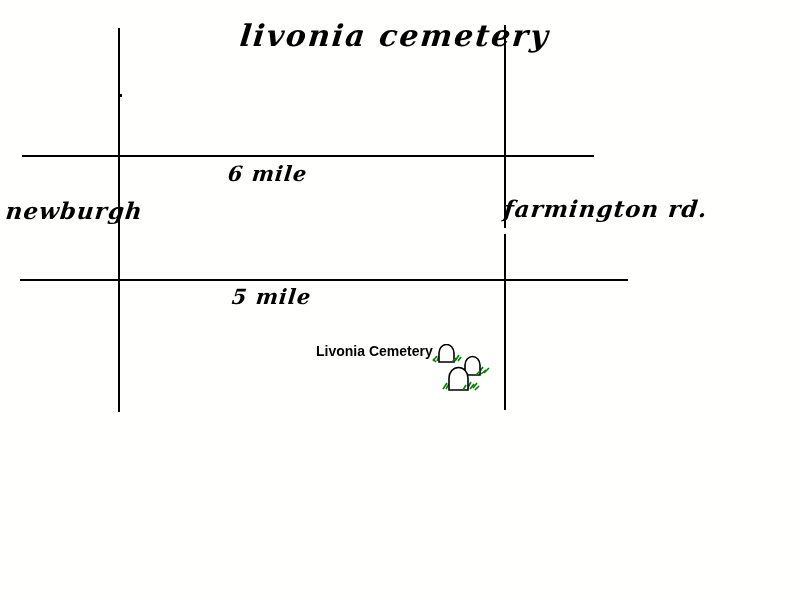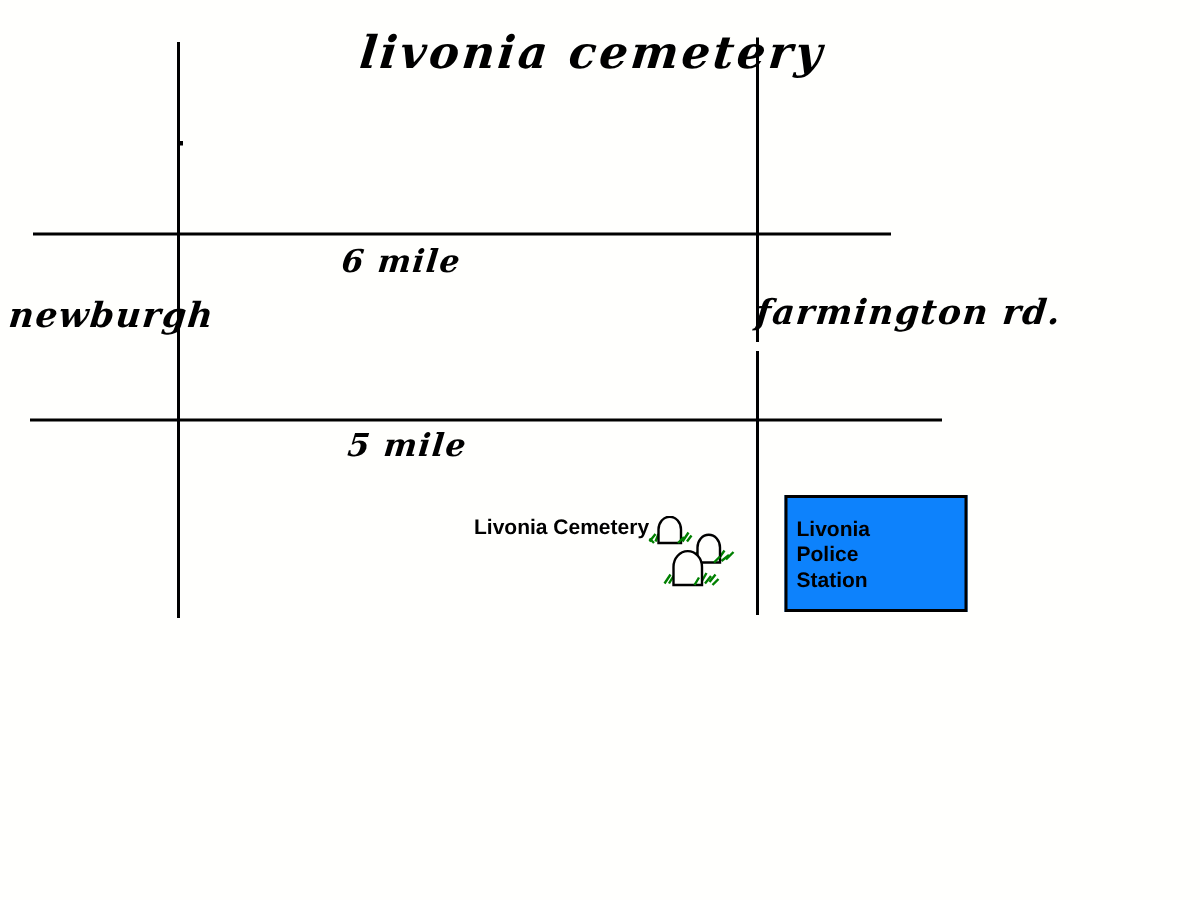--- a/index.html
+++ b/index.html
@@ -150,19 +150,14 @@
       </g>
 
       <path d="M17 46 L17 34 A9 10 0 0 1 36 34 L36 46 Z" fill="#fffffd" stroke="#000000" stroke-width="1.6"></path>
 
       <g stroke="#008000" stroke-width="1.6" fill="none">
         <path d="M4 18 L1 15 M20 18 L24 14 M44 31 L48 27 M31 46 L34 41 M43 46 L47 42"></path>
       </g>
     </svg>
   </div>
 
-  <div id="police-station-box">
-    <div id="police-station-label">Livonia
-Police
-Station</div>
-  </div>
 
 </div>
 
 </body></html>

